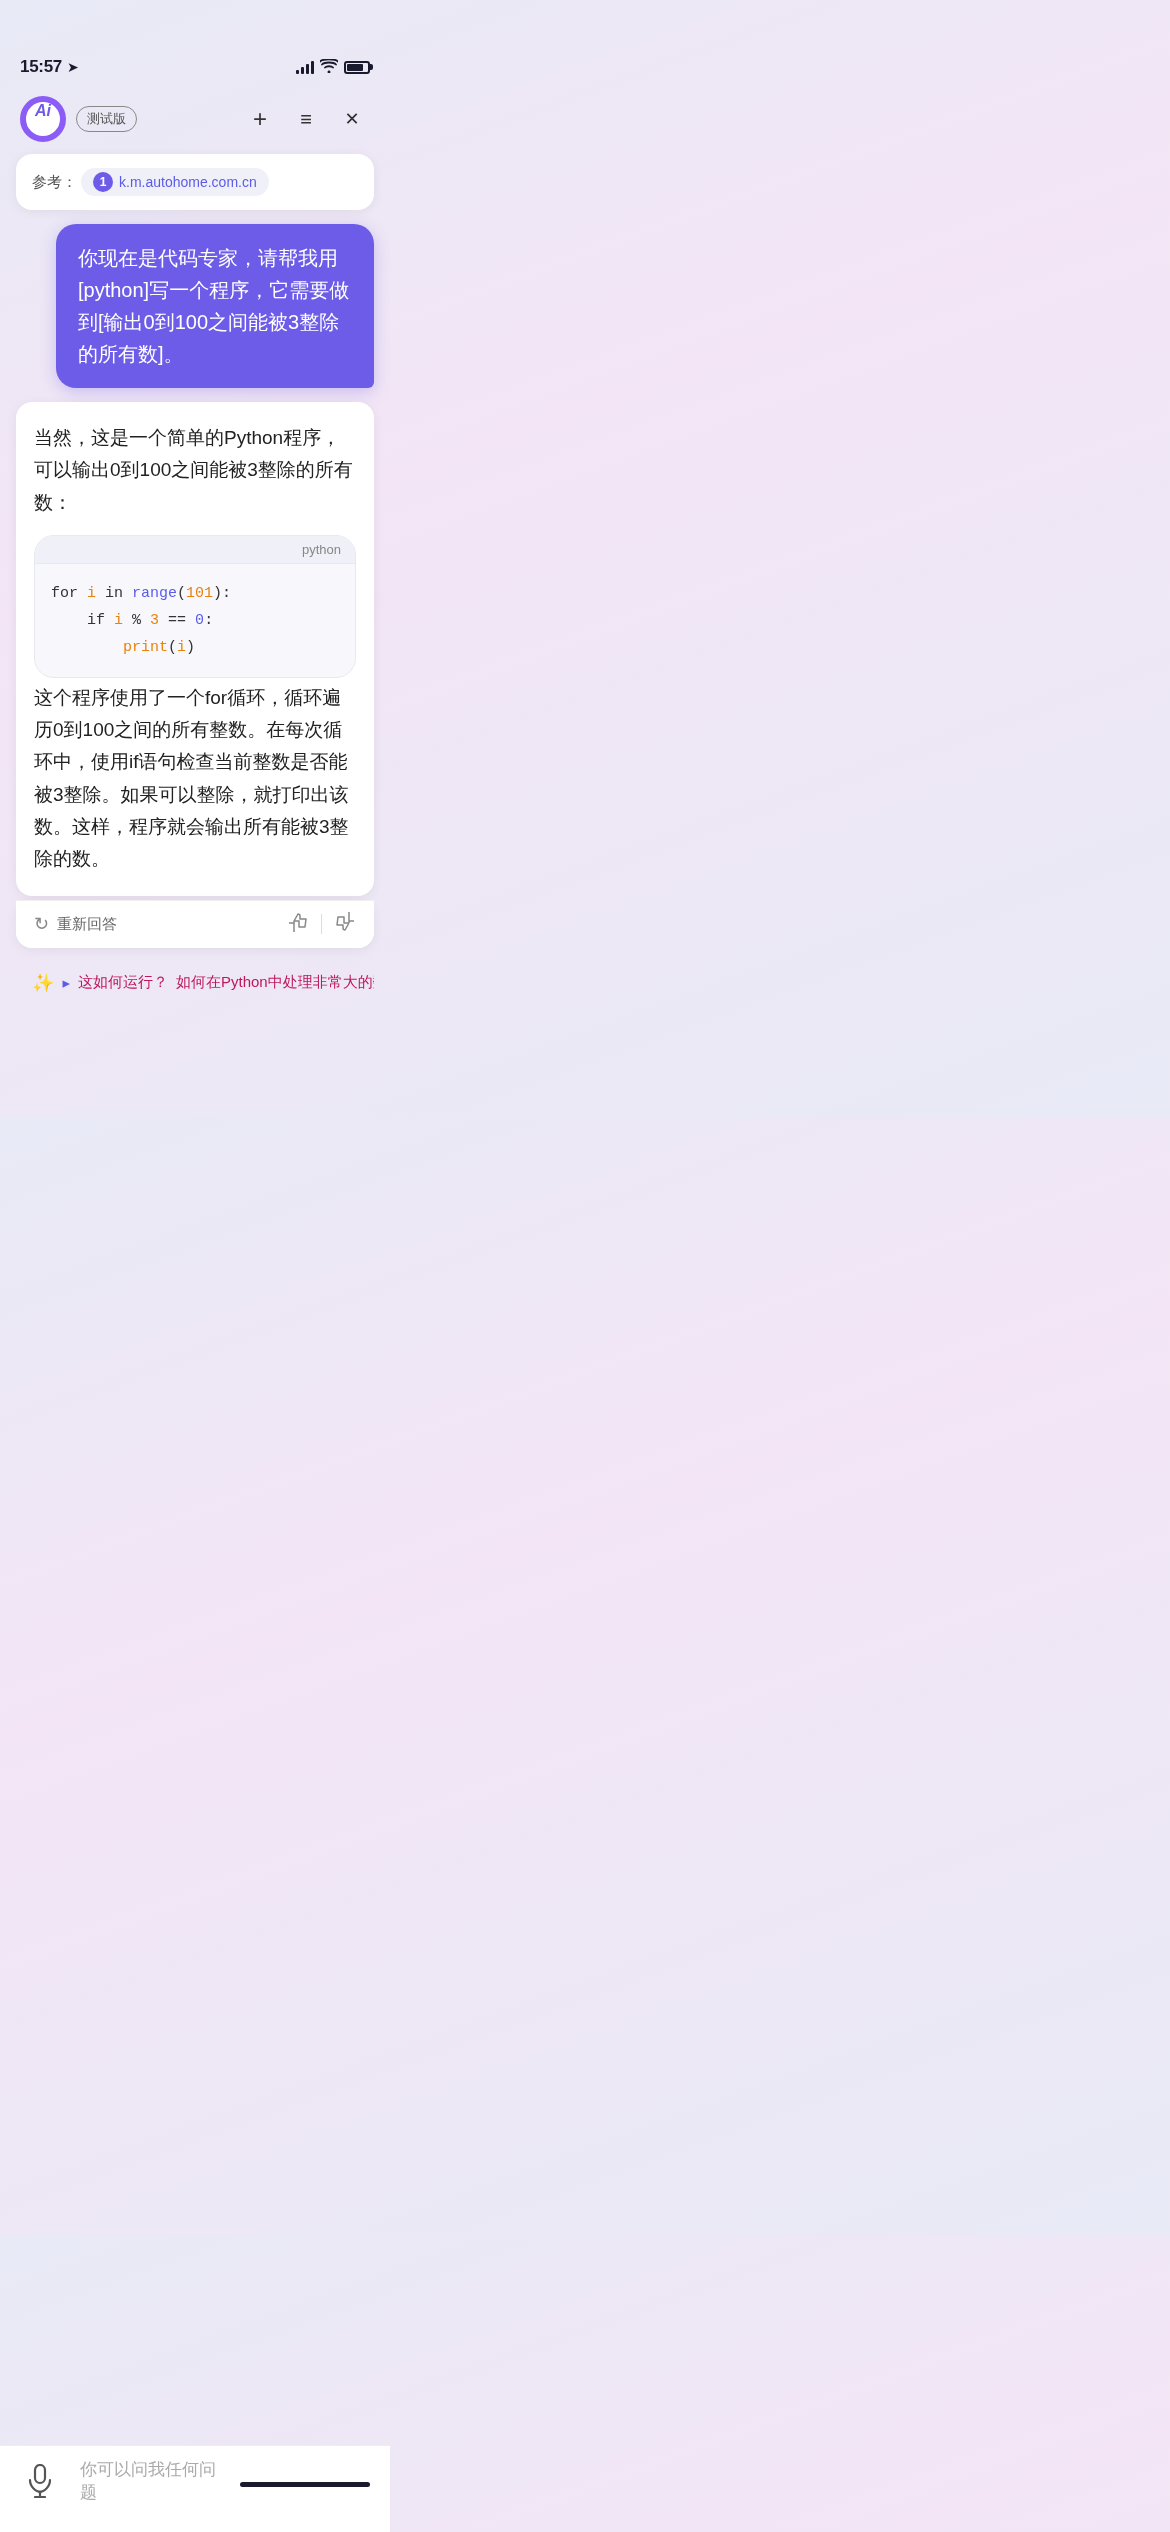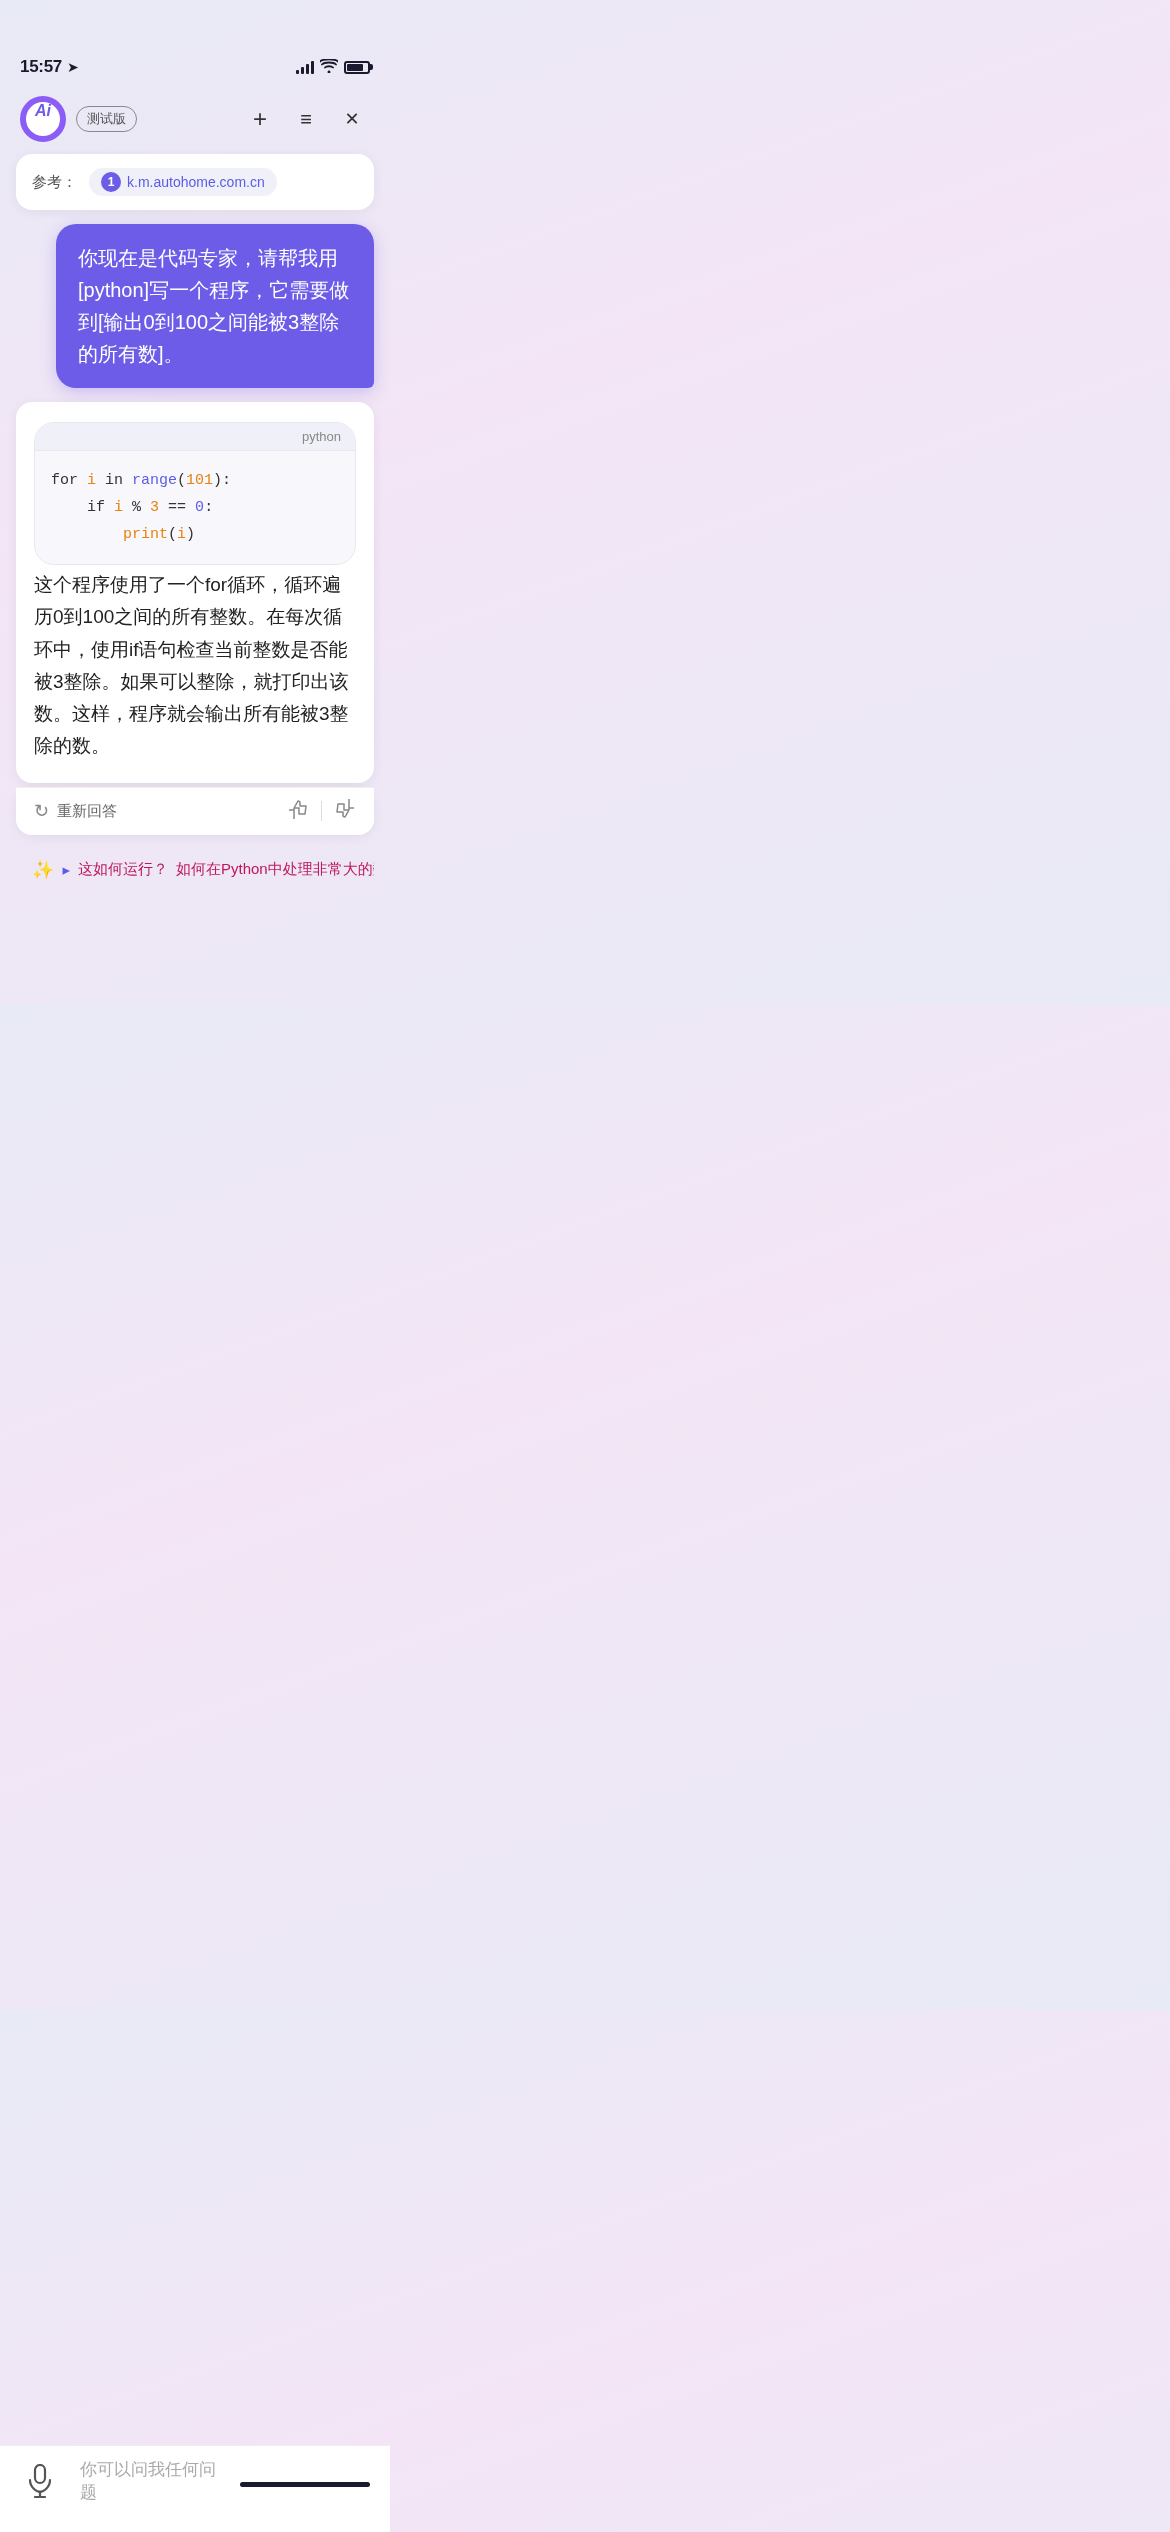--- a/index.html
+++ b/index.html
@@ -133,21 +133,21 @@
       background: white;
       border-radius: 16px;
       padding: 14px 16px;
       box-shadow: 0 2px 12px rgba(0,0,0,0.06);
     }
     .reference-label {
       font-size: 15px;
       color: #555;
       display: flex;
       align-items: center;
-      gap: 12px;
+      gap: 4px;
     }
     .ref-link-badge {
       background: #f0f0f8;
       border-radius: 20px;
       padding: 4px 12px;
       display: flex;
       align-items: center;
       gap: 6px;
       font-size: 14px;
       color: #5c5ce8;
@@ -385,20 +385,21 @@
         <span style="color:#5c5ce8;font-size:14px;">k.m.autohome.com.cn</span>
       </div>
     </div>
   </div>
 
   <div class="user-bubble">
     <p class="user-bubble-text">你现在是代码专家，请帮我用[python]写一个程序，它需要做到[输出0到100之间能被3整除的所有数]。</p>
   </div>
 
   <div class="ai-response-card">
+    <p class="ai-intro-text">当然，这是一个简单的Python程序，可以输出0到100之间能被3整除的所有数：</p>
 
     <div class="code-block">
       <div class="code-lang-label">python</div>
       <div class="code-content">
         <span class="code-line"><span class="kw-for">for</span> <span class="kw-var">i</span> in <span class="kw-range">range</span>(<span class="kw-num">101</span>):</span>
         <span class="code-line">    <span class="kw-if">if</span> <span class="kw-var">i</span> % <span class="kw-op">3</span> == <span class="kw-zero">0</span>:</span>
         <span class="code-line">        <span class="kw-print">print</span>(<span class="kw-var">i</span>)</span>
       </div>
     </div>
 

